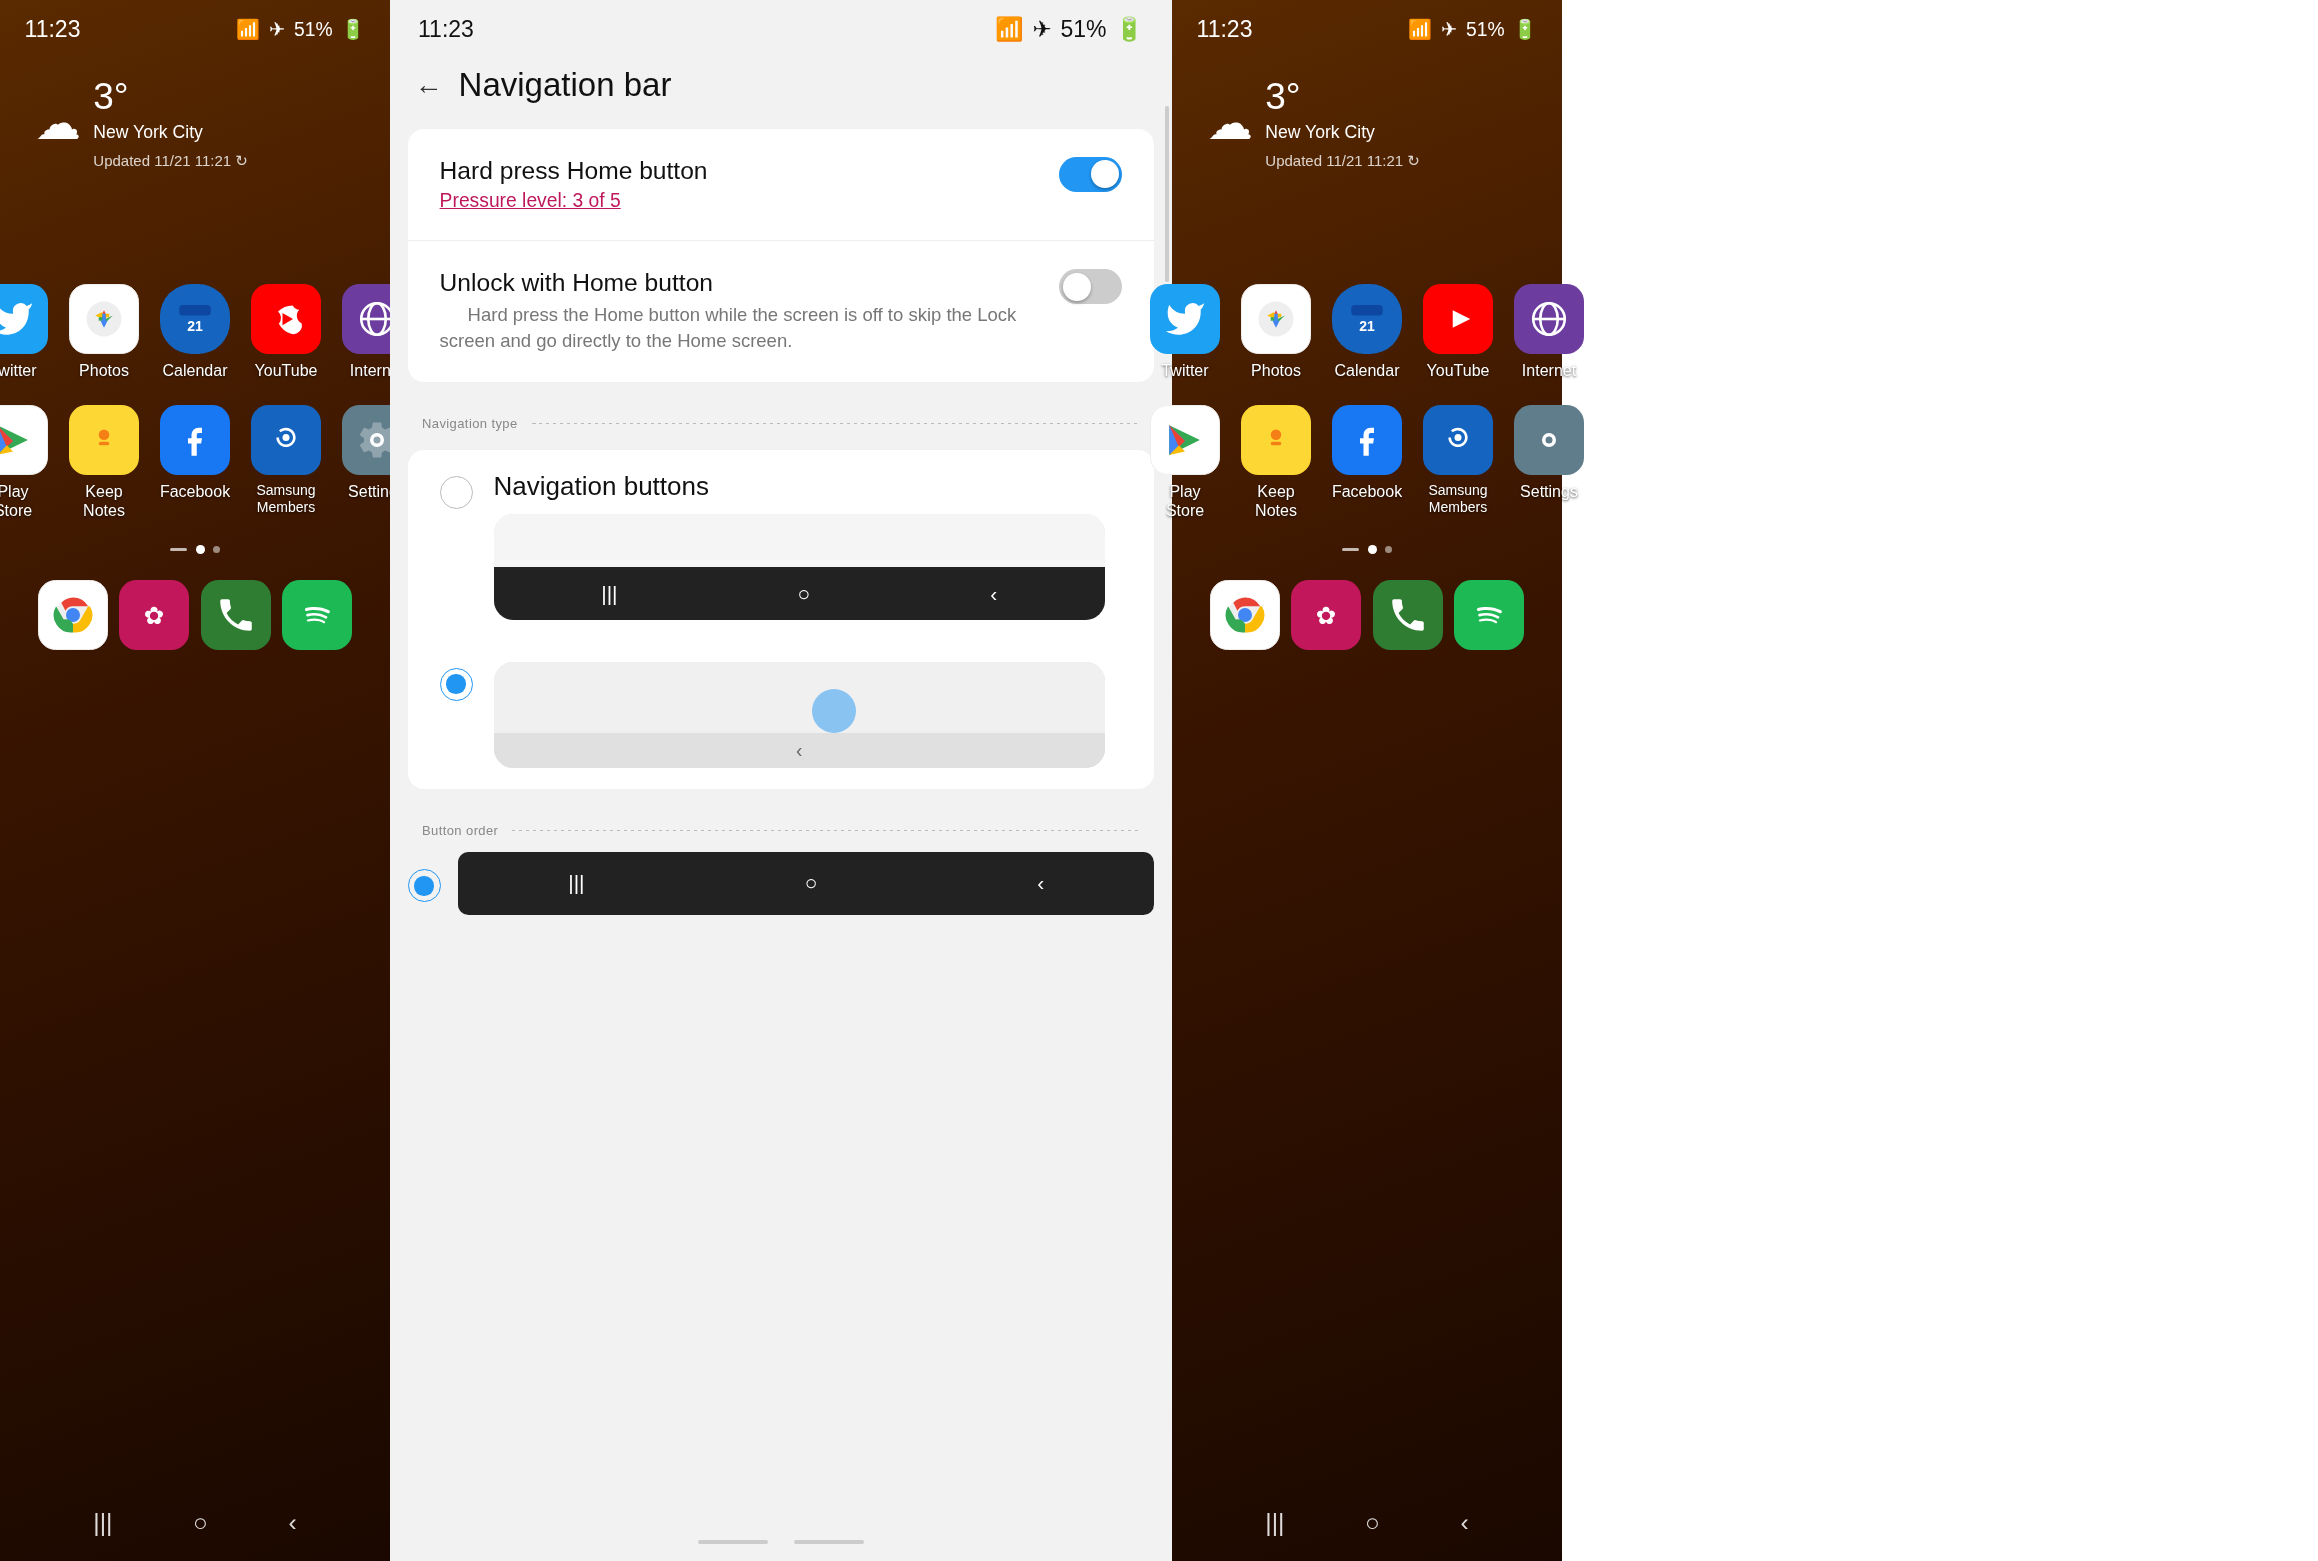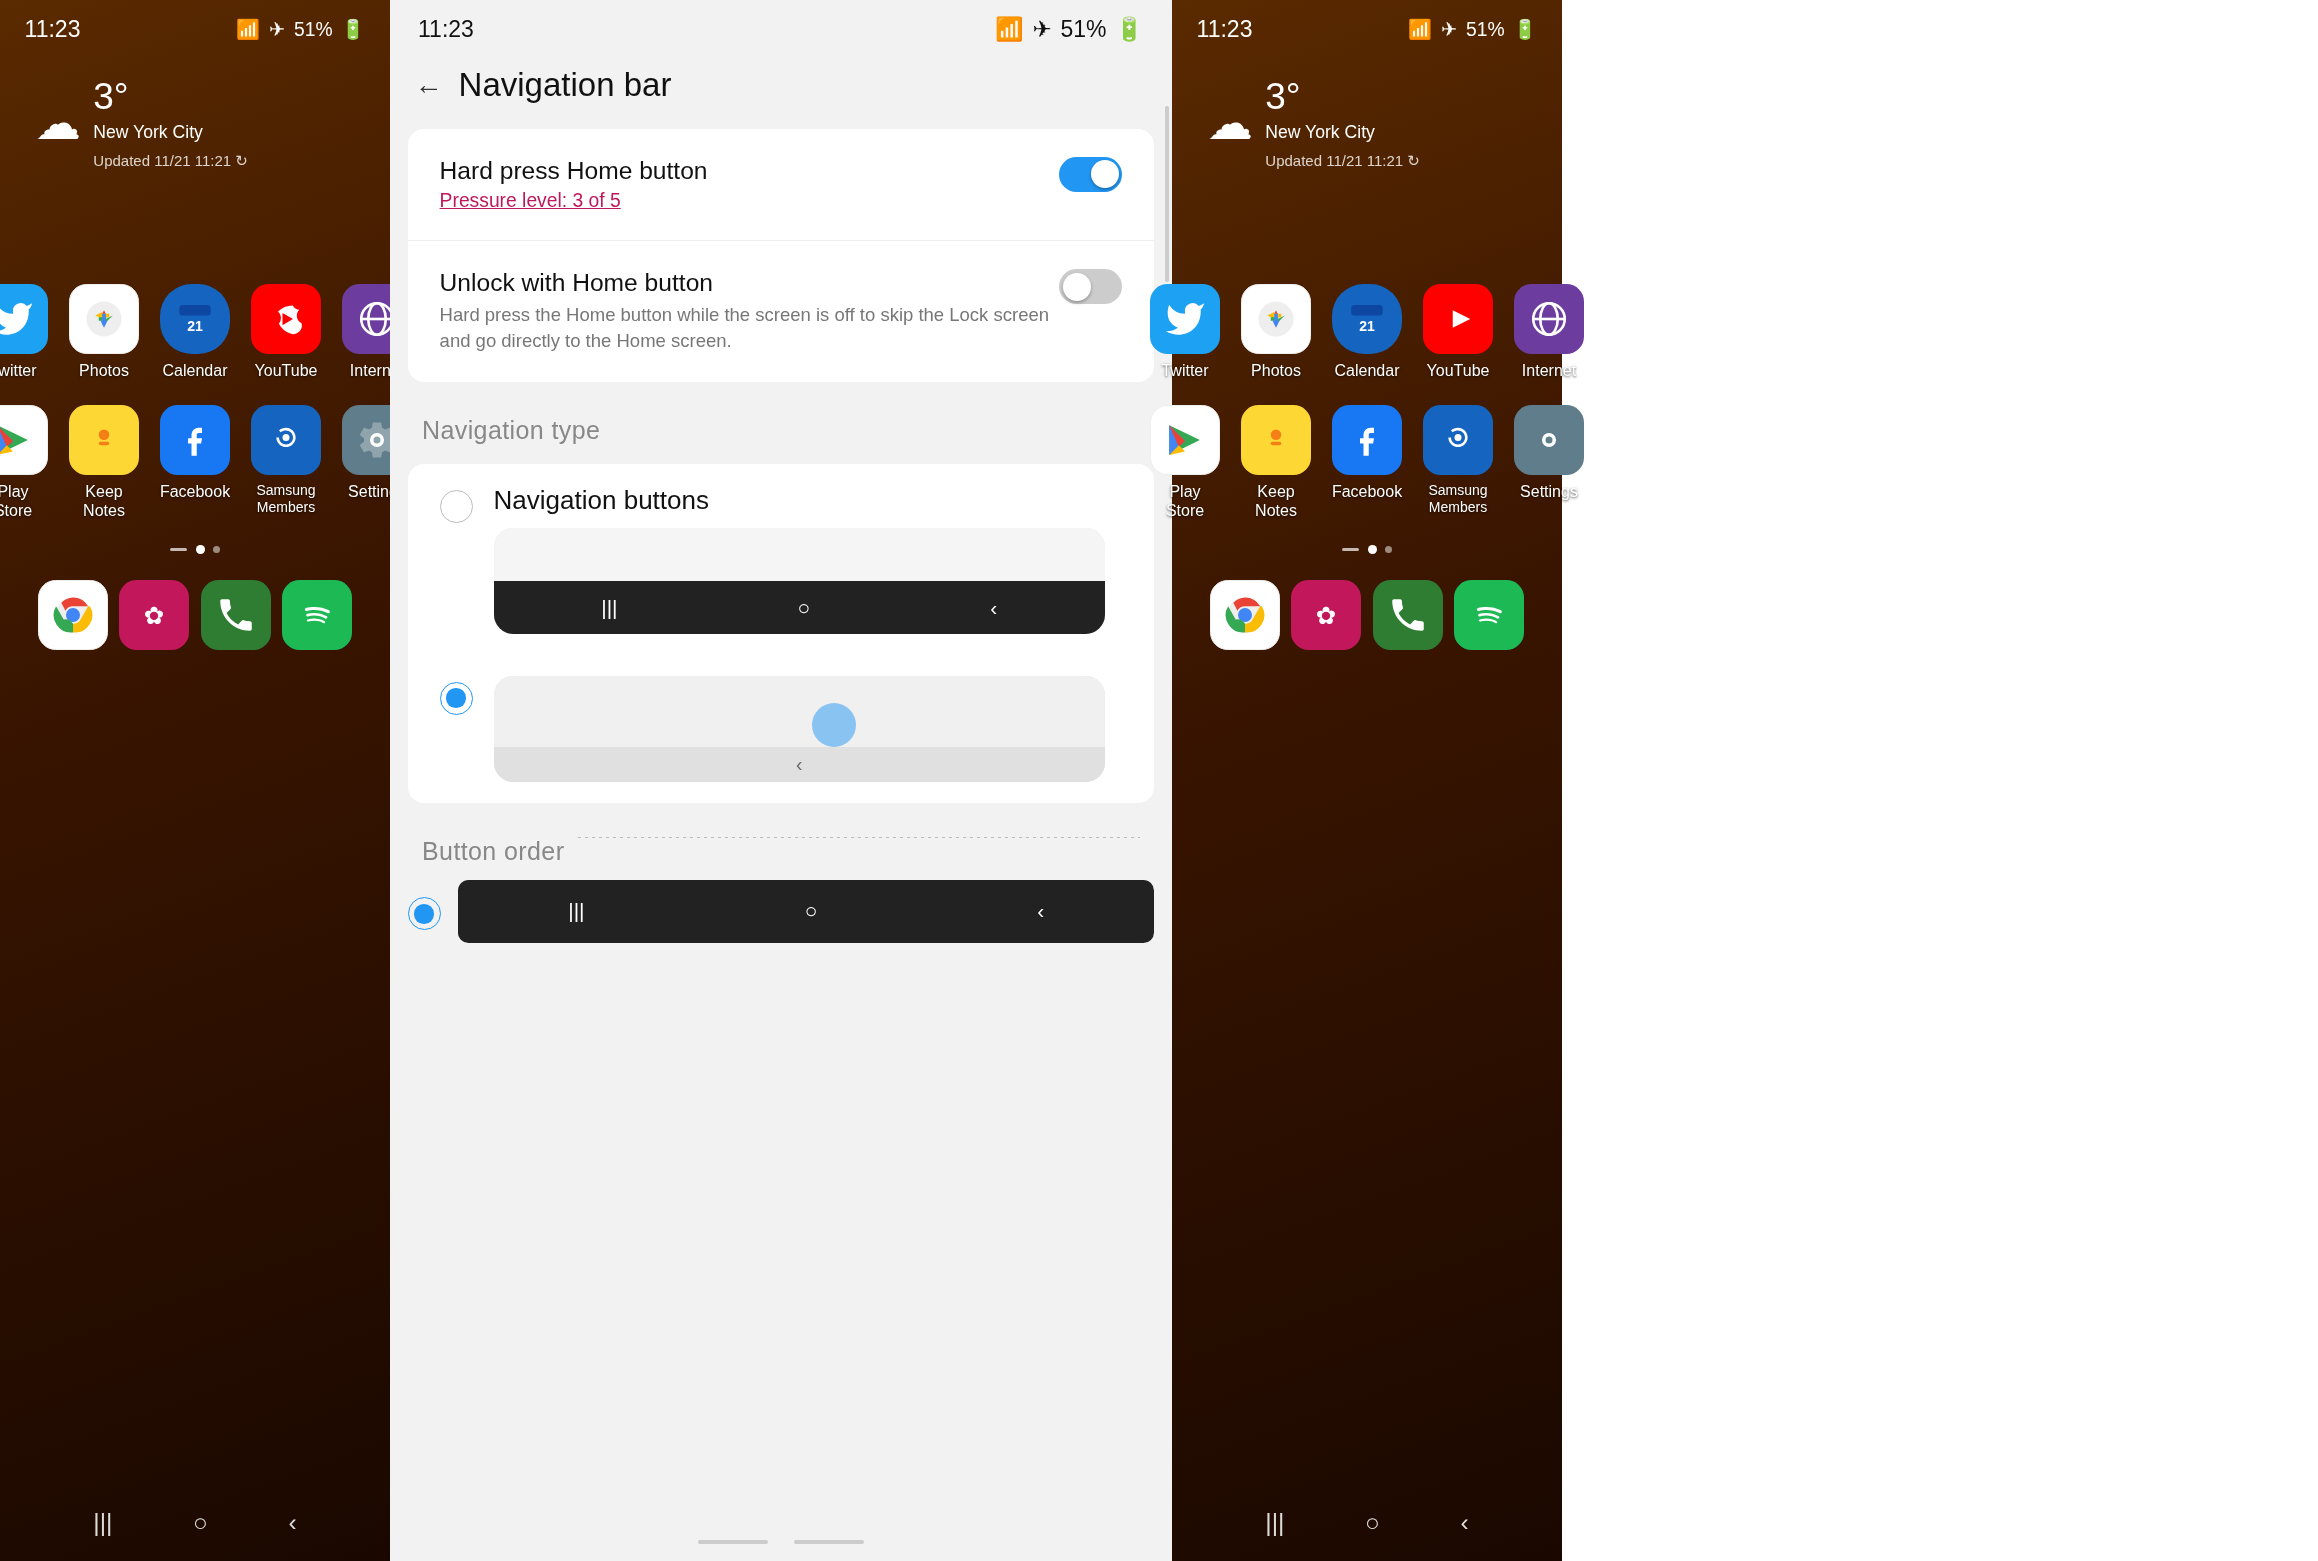--- a/index.html
+++ b/index.html
@@ -218,20 +218,21 @@
       color: #be185d;
       font-weight: 400;
       text-decoration: underline;
     }
     .setting-text .desc {
       font-size: 18.5px;
       color: #777;
       line-height: 1.4;
       max-width: 492px;
       margin-top: 7px;
+      margin-left: 28px;
     }
 
     
     .toggle {
       width: 63px;
       height: 35px;
       border-radius: 17.6px;
       position: relative;
       cursor: pointer;
       flex-shrink: 0;
@@ -251,24 +252,25 @@
       background: white;
       box-shadow: 0 1.8px 3.5px rgba(0,0,0,0.3);
       transition: left 0.2s;
     }
     .toggle.on .toggle-thumb { left: 32px; }
     .toggle.off .toggle-thumb { left: 3.5px; }
 
     
     .section-label {
       padding: 24.6px 32px 10.6px;
-      font-size: 25px;
+      font-size: 13px;
       color: #888;
       letter-spacing: 0.4px;
       display: flex;
+      align-items: center;
       gap: 14px;
     }
     .section-label::after {
       content: '';
       flex: 1;
       height: 0.9px;
       background: repeating-linear-gradient(to right, #bbb 0px, #bbb 3.5px, transparent 3.5px, transparent 7px);
     }
 
     

